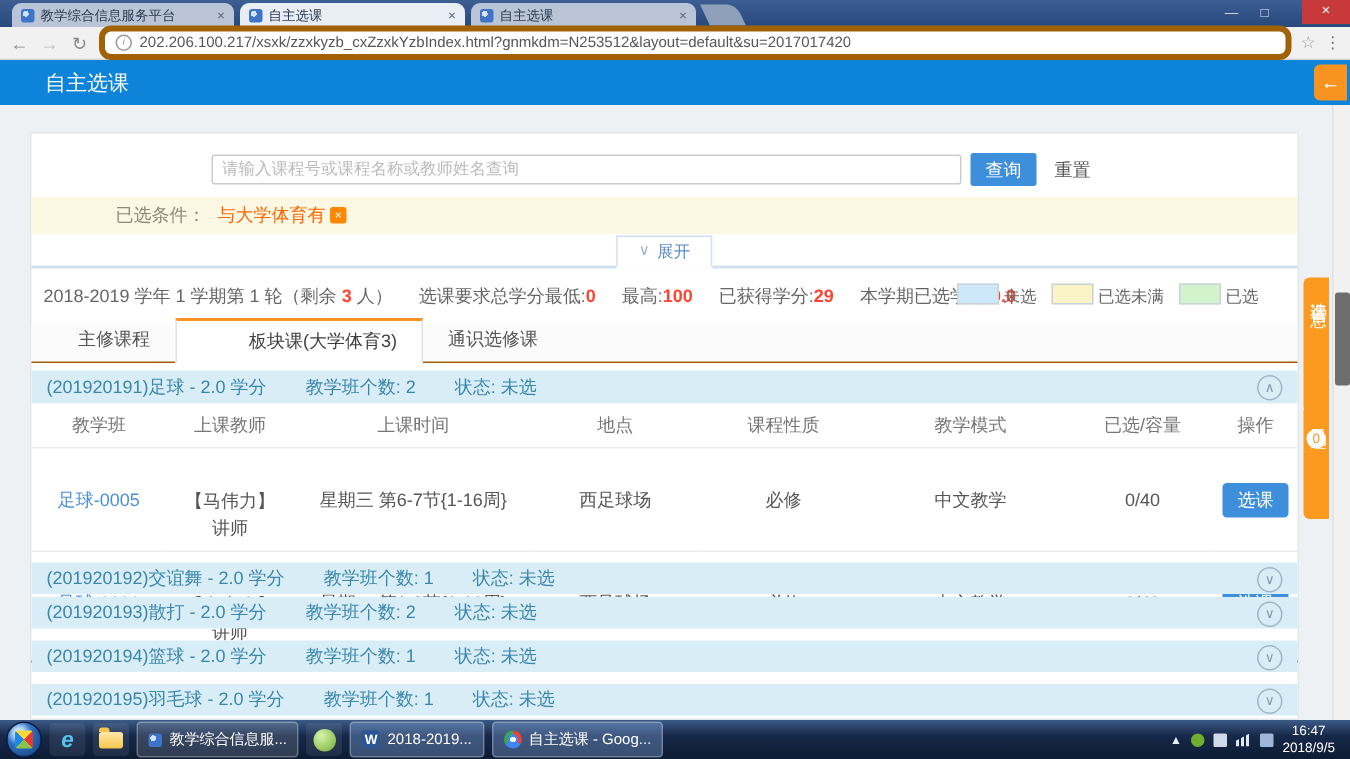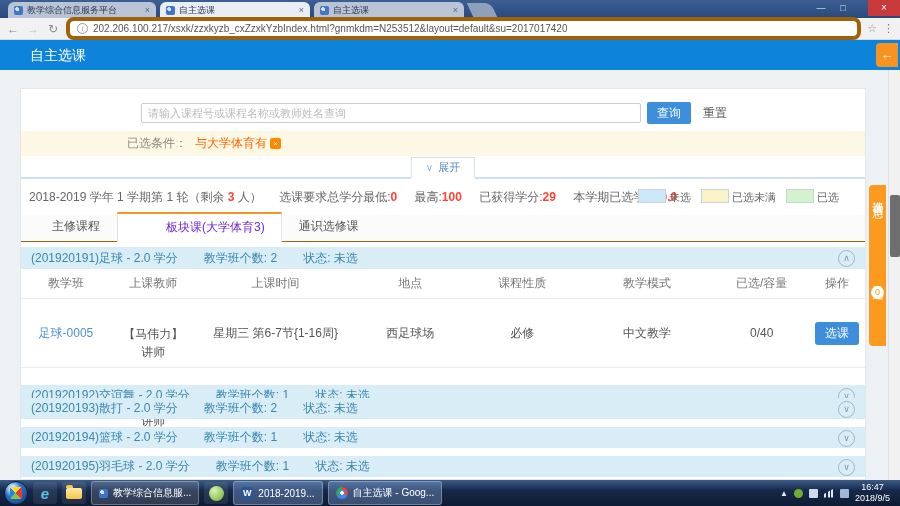--- a/index.html
+++ b/index.html
@@ -30,37 +30,37 @@
   .backbtn{position:absolute;right:2px;top:3px;width:22px;height:24px;background:#f79321;color:#fff;border-radius:4px 0 0 4px;text-align:center;line-height:24px;font-size:13px;font-weight:bold;}
 
   
   .page{position:absolute;left:0;top:70px;width:900px;height:410px;background:#eef1f4;}
   .panel{position:absolute;left:20px;top:18px;width:846px;height:392px;background:#fff;border:1px solid #e3e6ea;box-sizing:border-box;}
   .searchrow{position:absolute;left:0;top:12px;width:100%;height:24px;display:flex;align-items:center;padding-left:120px;box-sizing:border-box;gap:6px;}
   .searchinput{width:500px;height:20px;border:1px solid #ccc;border-radius:2px;font-size:11px;padding:0 6px;color:#555;box-sizing:border-box;}
   .searchinput::placeholder{color:#bbb;}
   .querybtn{height:22px;background:#3d8fdc;color:#fff;border:none;border-radius:2px;font-size:12px;padding:0 10px;}
   .resetbtn{height:22px;background:none;border:none;color:#555;font-size:12px;padding:0 6px;}
-  .filterrow{position:absolute;left:0;top:42px;width:100%;height:25px;background:#fcf8e3;display:flex;align-items:center;padding-left:106px;box-sizing:border-box;gap:8px;}
+  .filterrow{position:absolute;left:0;top:42px;width:100%;height:25px;background:#fcf8e3;display:flex;align-items:center;padding-left:56px;box-sizing:border-box;gap:8px;}
   .filterlabel{color:#8a8a7a;font-size:12px;}
   .filtertag{color:#f60;font-size:12px;display:flex;align-items:center;gap:3px;}
   .tagx{display:inline-block;width:11px;height:11px;background:#f80;color:#fff;font-size:8px;line-height:11px;text-align:center;border-radius:2px;}
   .expandrow{position:absolute;left:0;top:67px;width:100%;height:21px;border-bottom:2px solid #cfe0ef;}
   .expandtab{position:absolute;left:50%;transform:translateX(-50%);bottom:-2px;background:#fff;border:1px solid #cfe0ef;border-bottom:2px solid #fff;padding:2px 14px;font-size:11px;color:#5b8fc9;display:flex;gap:5px;align-items:center;}
   .expchev{color:#9ab4cf;font-size:10px;}
 
   .inforow{position:absolute;left:8px;top:100px;width:830px;height:16px;color:#666;font-size:12px;white-space:nowrap;}
   .num{color:#f43;font-weight:bold;}
   .gap{display:inline-block;width:14px;}
   .legend{position:absolute;right:26px;top:100px;display:flex;align-items:center;gap:10px;font-size:11px;color:#666;}
   .sw{display:inline-block;width:26px;height:12px;border:1px solid #c9d4da;vertical-align:-2px;margin-right:3px;}
 
   .tabsrow{position:absolute;left:0;top:126px;width:100%;height:27px;background:#fbfbfb;border-bottom:1px solid #a16207;box-sizing:border-box;display:flex;align-items:flex-end;padding-left:14px;}
   .ctab{padding:5px 16px;font-size:12px;color:#555;border:1px solid transparent;}
-  .ctab.active{background:#fff;border:1px solid #e2e2e2;border-top:2px solid #f79321;border-bottom:1px solid #fff;color:#6d28d9;margin-bottom:-1px;padding-left:48px;}
+  .ctab.active{background:#fff;border:1px solid #e2e2e2;border-top:2px solid #f79321;border-bottom:1px solid #fff;color:#404040;margin-bottom:-1px;padding-left:48px;}
 
   .groupwrap{position:absolute;left:0;top:158px;width:100%;}
   .groupbar{height:22px;background:#d9edf7;color:#3a87ad;font-size:12px;display:flex;align-items:center;padding:0 10px;gap:26px;position:relative;}
   .chevcirc{position:absolute;right:10px;top:3px;width:15px;height:15px;border:1px solid #9fb6c5;border-radius:50%;color:#7f9aad;font-size:9px;line-height:14px;text-align:center;}
   .ctable{width:100%;border-collapse:collapse;font-size:12px;color:#555;}
   .ctable th{font-weight:normal;color:#777;padding:6px 2px;text-align:center;}
   .ctable td{padding:6px 2px;text-align:center;border-top:1px solid #ececec;}
   .ctable .link{color:#4a90d9;}
   .selbtn{background:#3d8fdc;color:#fff;border:none;border-radius:3px;font-size:12px;padding:3px 10px;}
   .teachcell{display:inline-block;width:72px;line-height:1.5;margin-top:20px;}
@@ -233,21 +233,21 @@
               <td>必修</td>
               <td>中文教学</td>
               <td>0/40</td>
               <td><button class="selbtn">选课</button></td>
             </tr>
           </tbody>
             </table>
         </div>
       </div>
 
-      <div class="collbar" style="top:296px;">
+      <div class="collbar" style="top:286px;">
         <span>(201920192)交谊舞 - 2.0 学分</span>
         <span><span>教学班个数:</span> <span>1</span></span>
         <span><span>状态:</span> <span>未选</span></span>
         <span class="chevcirc">∨</span>
       </div>
       <div class="collbar" style="top:309px;">
         <span>(201920193)散打 - 2.0 学分</span>
         <span><span>教学班个数:</span> <span>2</span></span>
         <span><span>状态:</span> <span>未选</span></span>
         <span class="chevcirc">∨</span>

